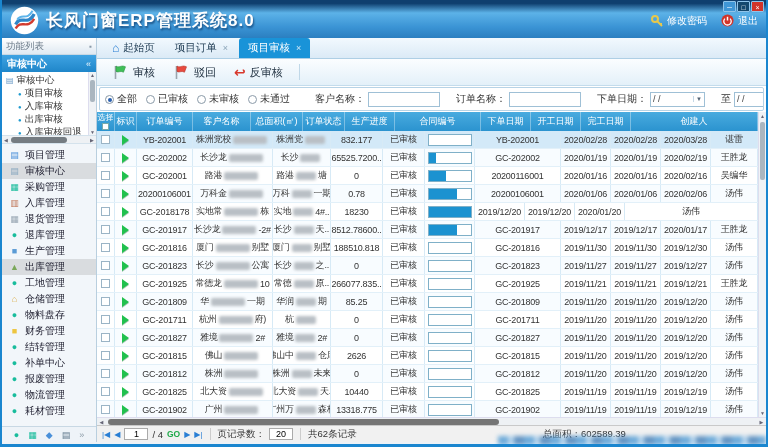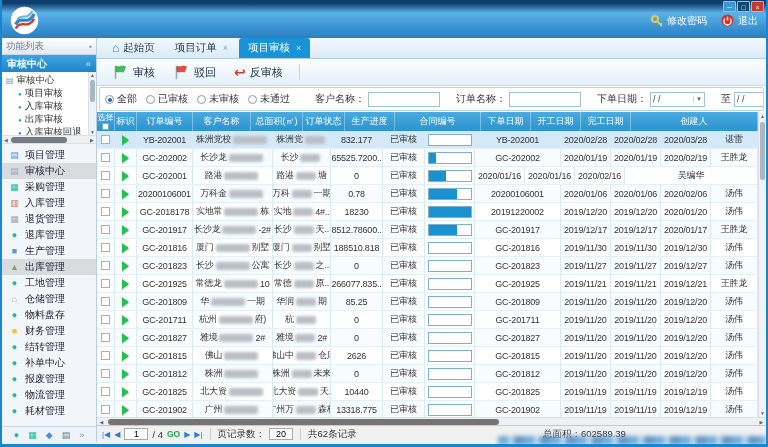--- a/index.html
+++ b/index.html
@@ -104,20 +104,21 @@
 <body>
 
 <div class="window">
   <div class="titlebar">
     <svg class="logo" viewBox="0 0 36 36">
       <circle cx="18" cy="18" r="17" fill="#ffffff"></circle>
       <path d="M7 23 C13 10, 22 26, 30 10" stroke="#2f86c8" stroke-width="4" fill="none"></path>
       <path d="M7 28 C13 16, 22 30, 30 16" stroke="#d23b2f" stroke-width="3" fill="none"></path>
       <path d="M9 17 C14 8, 21 19, 28 6" stroke="#5db4ea" stroke-width="2.5" fill="none"></path>
     </svg>
+    <span class="apptitle">长风门窗ERP管理系统8.0</span>
     <div class="uarea">
       <span class="uitem">
         <svg width="12" height="12" viewBox="0 0 12 12">
             <circle cx="4" cy="4" r="3" fill="none" stroke="#e8c84a" stroke-width="2"></circle>
             <path d="M6 6 L11 11 M9 9 L11 9" stroke="#e8c84a" stroke-width="1.8"></path>
           </svg>
         <span>修改密码</span>
       </span>
       <span class="uitem">
         <svg width="13" height="13" viewBox="0 0 14 14">
@@ -433,20 +434,21 @@
                 <span class="pill pw20"></span>
                 <span>塘</span>
               </div>
               <div class="cell" style="width: 52px;">0</div>
               <div class="cell" style="width: 42px;">已审核</div>
               <div class="cell" style="width: 50px;">
                 <span class="ptrack">
                   <span class="pfill" style="width: 42%;"></span>
                 </span>
               </div>
+              <div class="cell" style="width: 86px;">20200116001</div>
               <div class="cell" style="width: 50px;">2020/01/16</div>
               <div class="cell" style="width: 50px;">2020/01/16</div>
               <div class="cell" style="width: 50px;">2020/02/16</div>
               <div class="cell" style="flex: 1 1 0%;">吴编华</div>
             </div>
             <div class="row alt">
               <div class="cell" style="width: 18px;">
                 <span class="rcheck"></span>
               </div>
               <div class="cell" style="width: 22px;">
@@ -493,21 +495,20 @@
                 <span class="pill pw20"></span>
                 <span>4#..</span>
               </div>
               <div class="cell" style="width: 52px;">18230</div>
               <div class="cell" style="width: 42px;">已审核</div>
               <div class="cell" style="width: 50px;">
                 <span class="ptrack">
                   <span class="pfill" style="width: 100%;"></span>
                 </span>
               </div>
-              <div class="cell" style="width: 86px;">20191220002</div>
               <div class="cell" style="width: 50px;">2019/12/20</div>
               <div class="cell" style="width: 50px;">2019/12/20</div>
               <div class="cell" style="width: 50px;">2020/01/20</div>
               <div class="cell" style="flex: 1 1 0%;">汤伟</div>
             </div>
             <div class="row alt">
               <div class="cell" style="width: 18px;">
                 <span class="rcheck"></span>
               </div>
               <div class="cell" style="width: 22px;">

